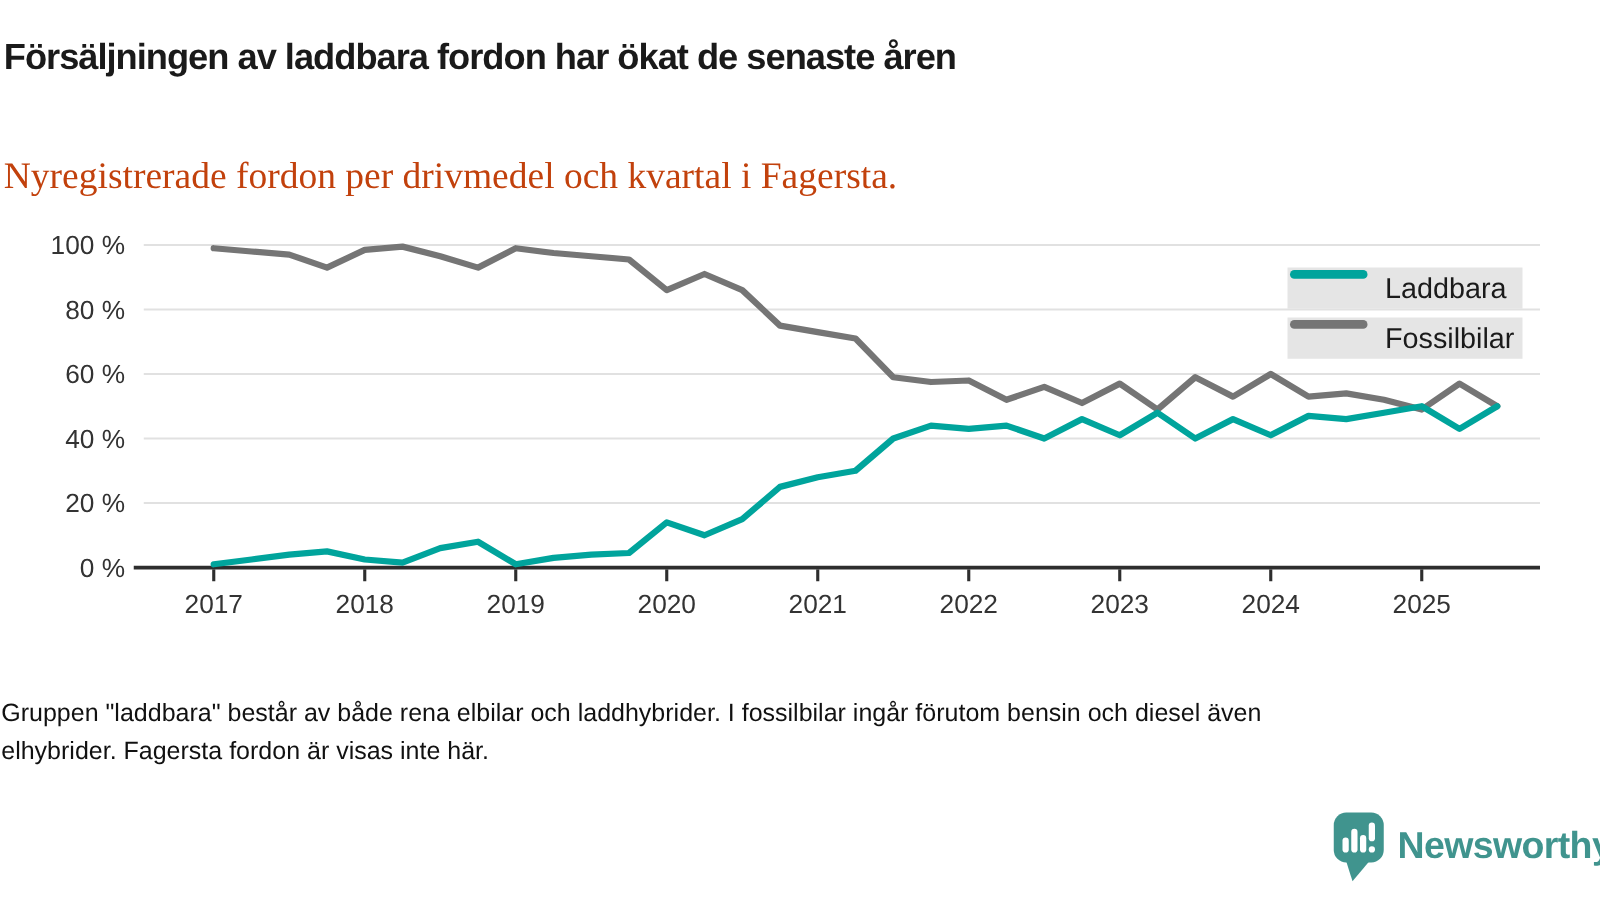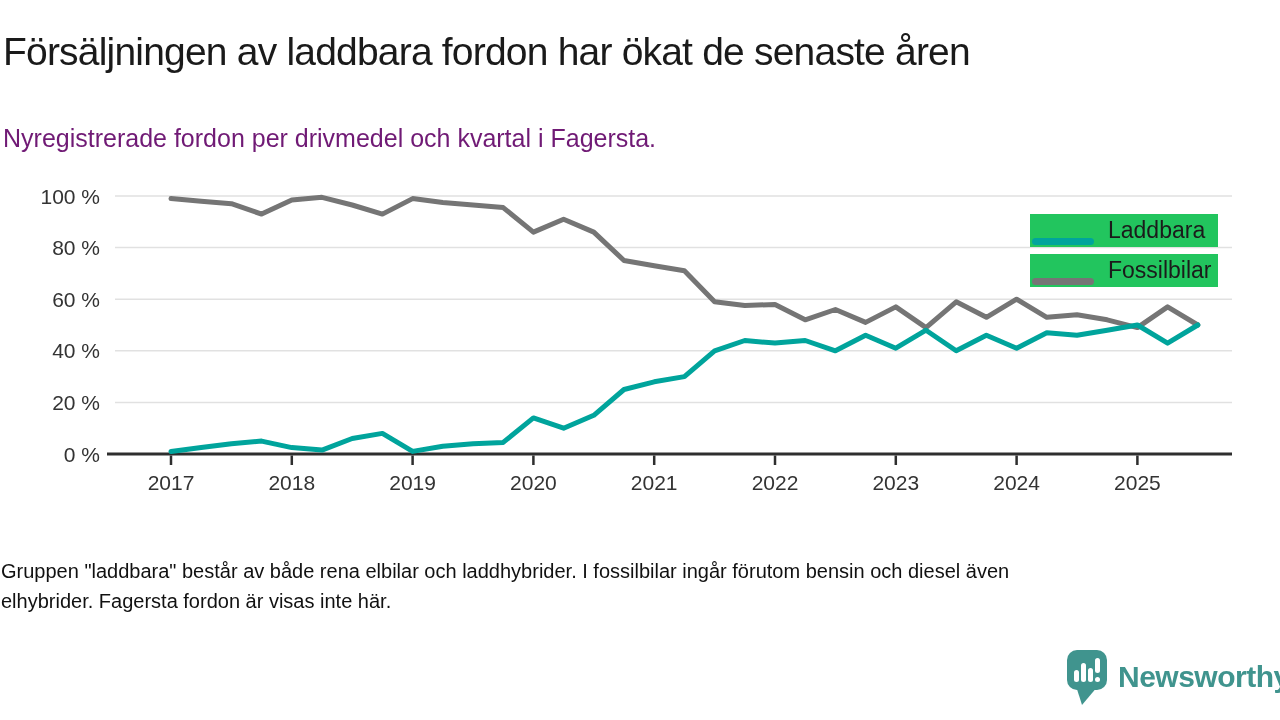--- a/index.html
+++ b/index.html
@@ -7,37 +7,38 @@
   body {
     position: relative;
     width: 1280px; height: 720px;
     background: #ffffff;
     font-family: "Liberation Sans", "DejaVu Sans", sans-serif;
     overflow: hidden;
   }
   .title {
     position: absolute; left: 3px; top: 30px;
     width: 1270px;
-    font-size: 39px; font-weight: 400; letter-spacing: -0.8px;
+    font-size: 29px; font-weight: 700; letter-spacing: -0.8px;
     color: #1a1a1a;
   }
   .subtitle {
     position: absolute; left: 3px; top: 124px;
     width: 1270px;
-    font-size: 25px; font-weight: 400;
-    color: #701a75;
+    font-size: 30px; font-weight: 400;
+    color: #c2410c;
+    font-family: Liberation Serif, serif;
   }
   .chart-wrap { position: absolute; left: 0; top: 0; width: 1280px; height: 720px; }
   .legend {
     position: absolute; left: 1030px; top: 214px;
     display: flex; flex-direction: column; gap: 7px;
   }
   .legend-row {
-    display: flex; align-items: flex-end; gap: 14px;
-    background: #22c55e; padding: 2px 6px 2px 2px;
+    display: flex; align-items: flex-start; gap: 14px;
+    background: #e5e5e5; padding: 2px 6px 2px 2px;
   }
   .legend-swatch {
     width: 62px; height: 7px; border-radius: 3.5px;
     flex: 0 0 auto;
   }
   .legend-label {
     font-size: 23px; color: #1b1b1b; line-height: 29px;
   }
   .footnote {
     position: absolute; left: 1px; top: 556px;

